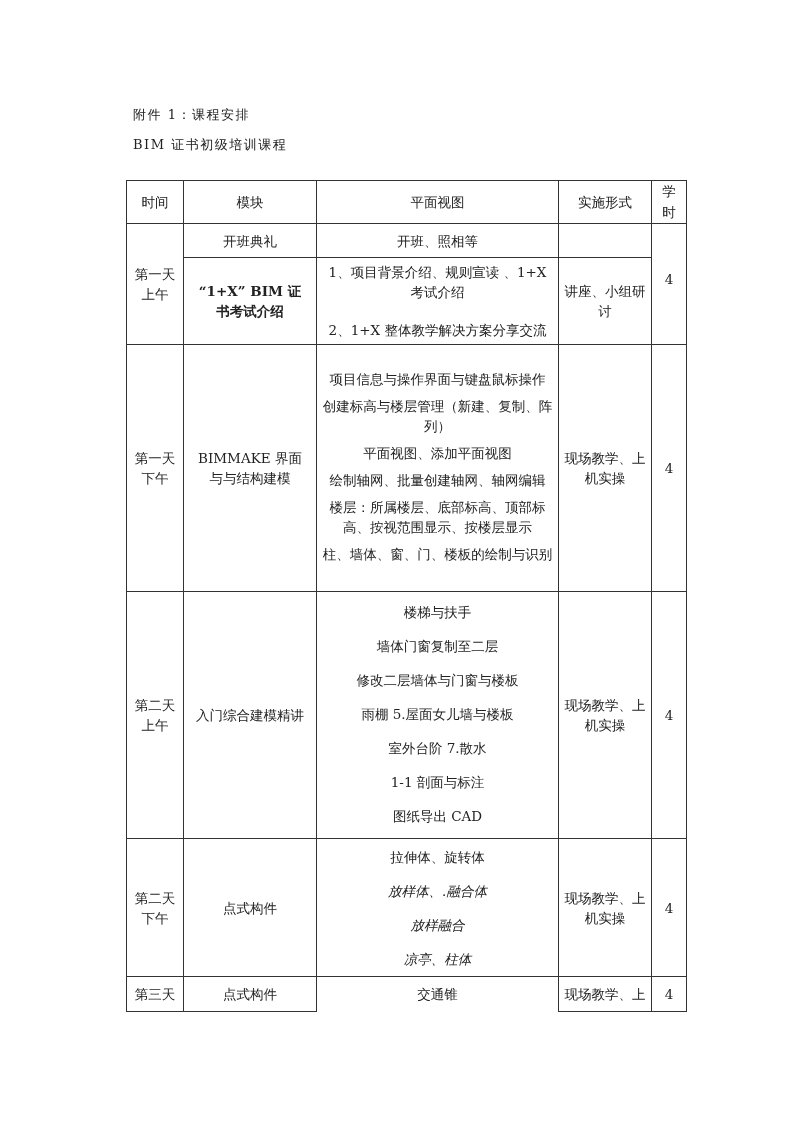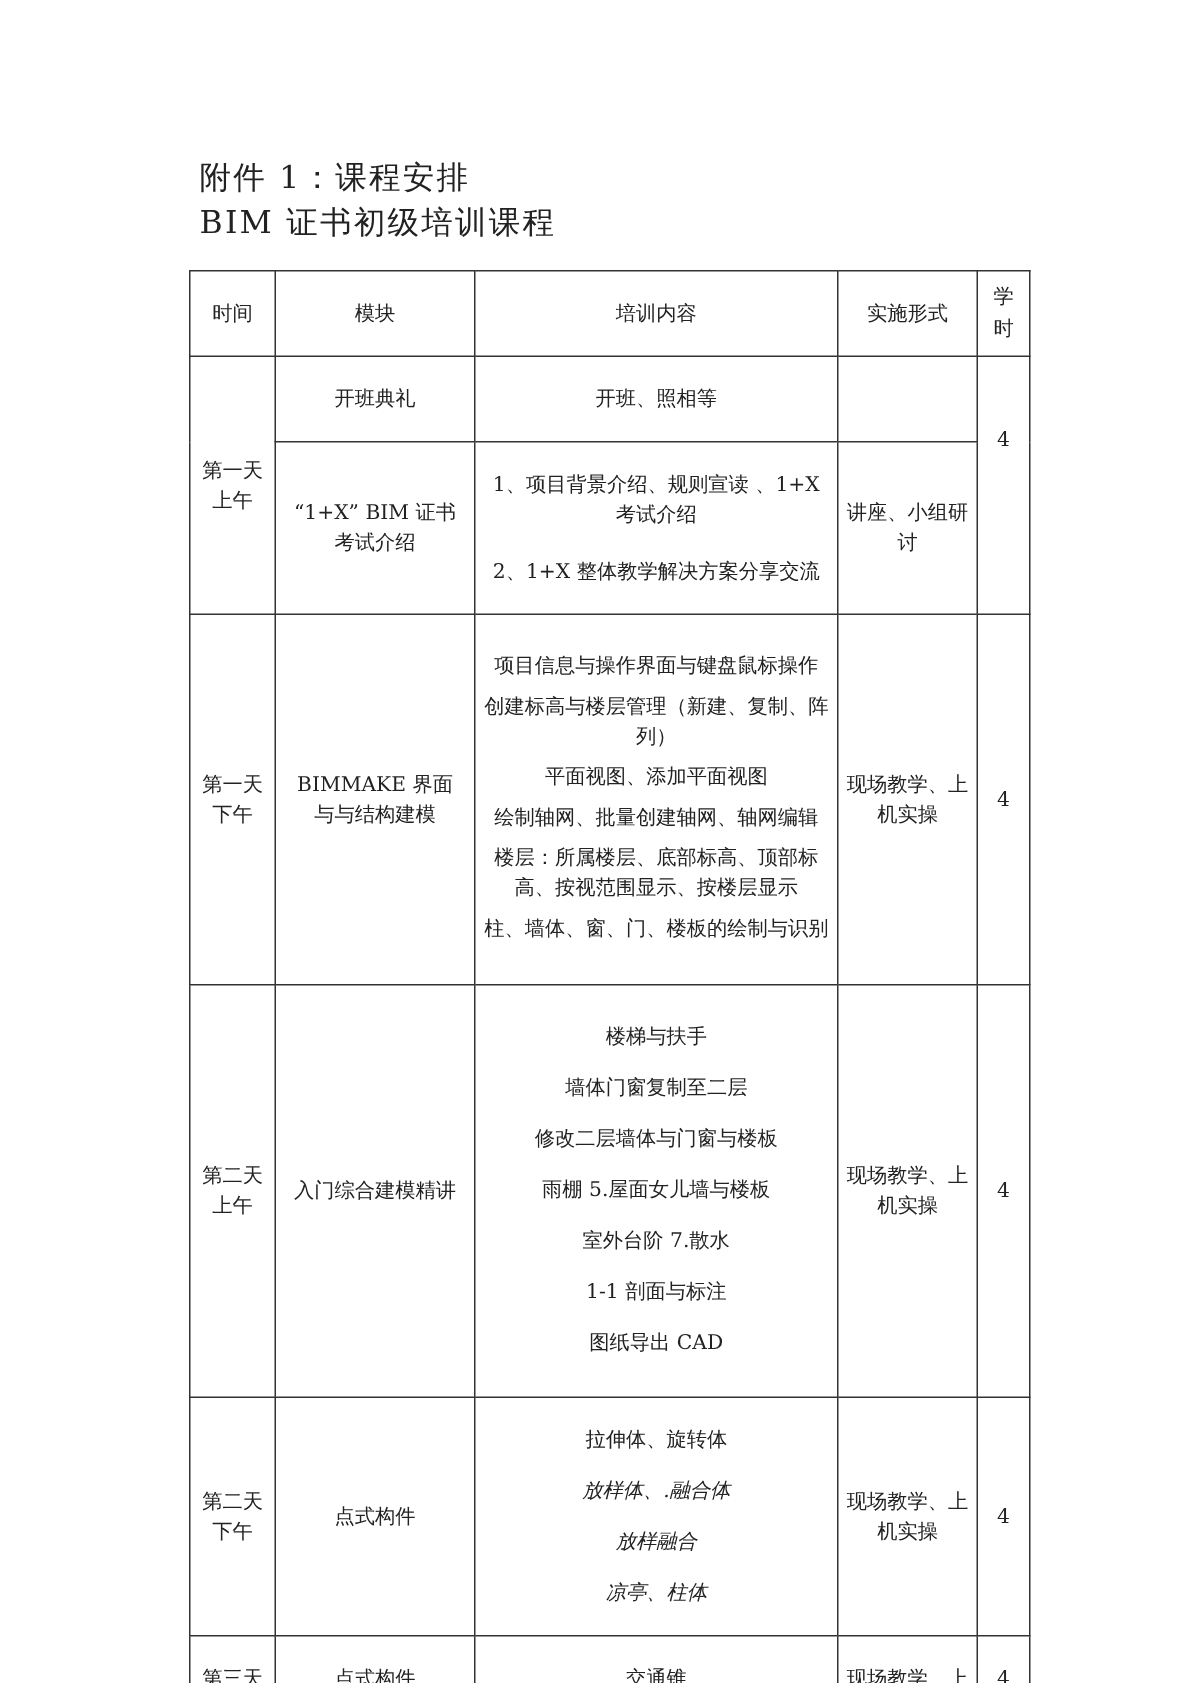--- a/index.html
+++ b/index.html
@@ -11,42 +11,42 @@
       width: 793px;
       height: 1122px;
       position: relative;
       overflow: hidden;
       font-family: "DejaVu Serif", "Liberation Serif", serif;
       color: #222222;
     }
     .heading {
       position: absolute;
       left: 133px;
-      font-size: 21px;
+      font-size: 13px;
       letter-spacing: 1.5px;
       white-space: nowrap;
       line-height: 1;
     }
     #h1 { top: 108px; }
     #h2 { top: 138px; }
 
     table.schedule {
       position: absolute;
       left: 126px;
       top: 180px;
       border-collapse: collapse;
       table-layout: fixed;
       font-size: 13.5px;
       line-height: 20px;
     }
     table.schedule td {
       border: 1.5px solid #333333;
       text-align: center;
       vertical-align: middle;
-      padding: 18px 4px;
+      padding: 4px 4px;
       box-sizing: border-box;
     }
     .col-time { width: 57px; }
     .col-module { width: 133px; }
     .col-content { width: 242px; }
     .col-form { width: 93px; }
     .col-hours { width: 35px; }
 
     .hdr td { height: 42px; }
     .hdr .hours-hdr { line-height: 21px; padding: 0; }
@@ -86,39 +86,39 @@
     <col class="col-module">
     <col class="col-content">
     <col class="col-form">
     <col class="col-hours">
   </colgroup>
 
   <tbody>
       <tr class="hdr">
     <td>时间</td>
     <td>模块</td>
-    <td>培训内容</td>
+    <td>平面视图</td>
     <td>实施形式</td>
     <td class="hours-hdr">
       <span class="line" style="display:block">学</span>
       <span class="line" style="display:block">时</span>
     </td>
   </tr>
 
   <tr class="r1a">
     <td rowspan="2" class="narrow">第一天上午</td>
     <td>开班典礼</td>
     <td>
       <span class="line">开班、照相等</span>
     </td>
     <td></td>
     <td rowspan="2" class="hours-top">4</td>
   </tr>
   <tr class="r1b">
-    <td style="padding:0 12px;">“1+X” BIM 证书考试介绍</td>
+    <td style="padding:0 12px;font-weight:bold;">“1+X” BIM 证书考试介绍</td>
     <td class="content-lines">
       <span class="line">1、项目背景介绍、规则宣读 、1+X 考试介绍</span>
       <span class="line">2、1+X 整体教学解决方案分享交流</span>
     </td>
     <td>讲座、小组研讨</td>
   </tr>
 
   <tr class="r2">
     <td class="narrow">第一天下午</td>
     <td style="padding:0 12px;">BIMMAKE 界面与与结构建模</td>

